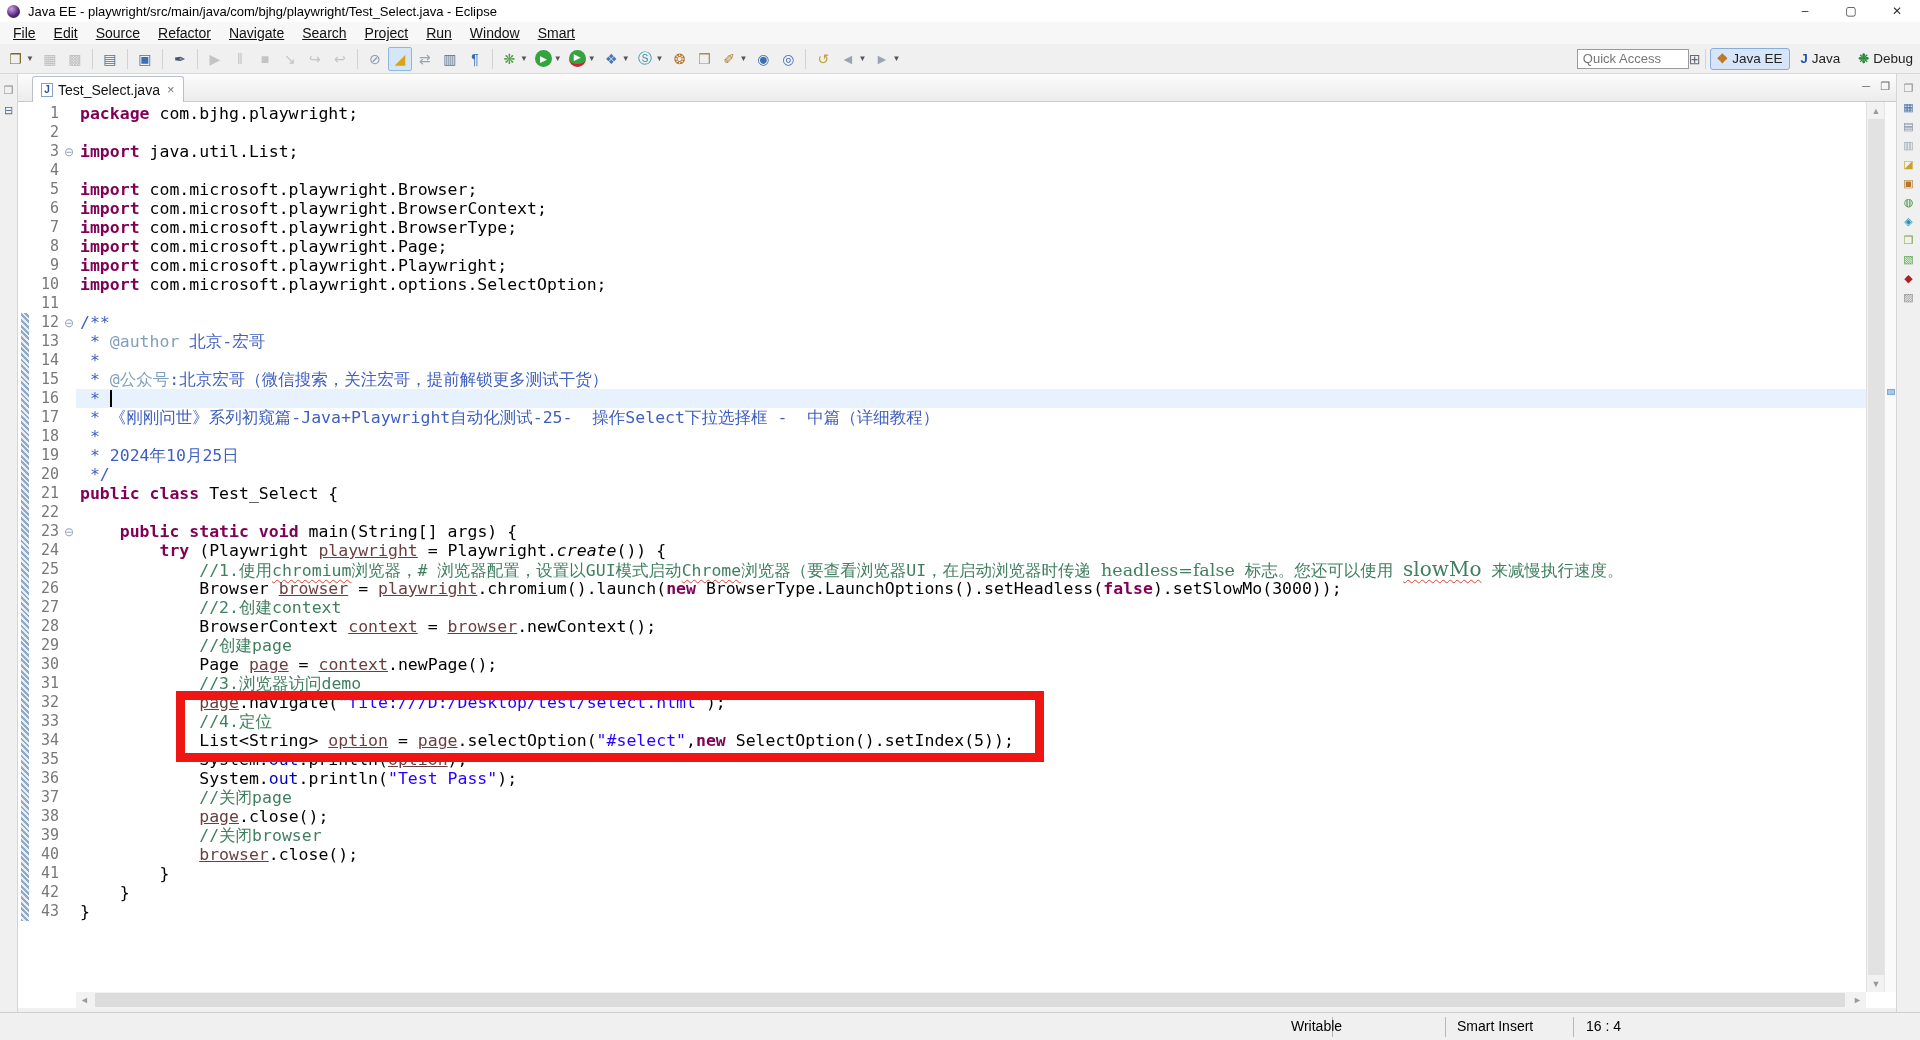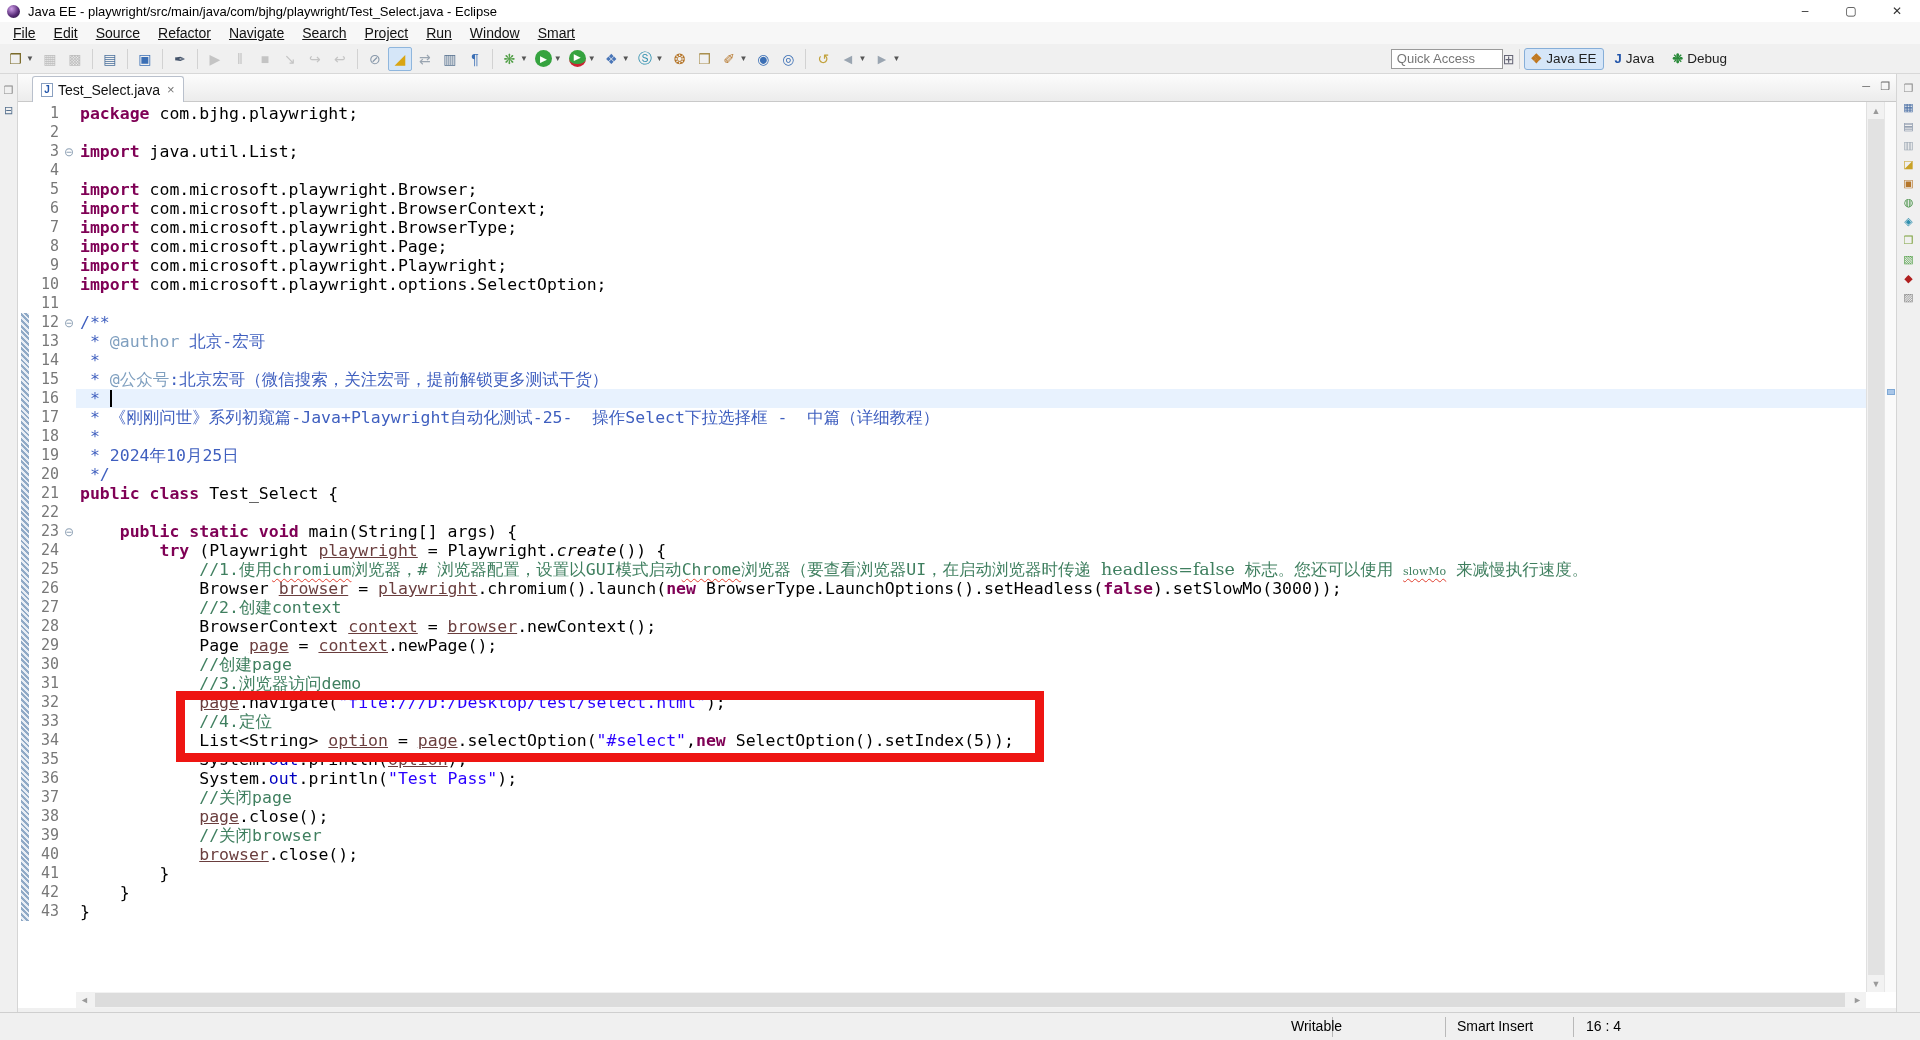--- a/index.html
+++ b/index.html
@@ -25,21 +25,21 @@
   .toolbar { position:absolute; left:0; top:44px; width:1920px; height:30px; background:#f0f0f0;
              border-bottom:1px solid #d8d8d8; display:flex; align-items:center; padding-left:4px; }
   .tb-left { display:flex; align-items:center; gap:1px; }
   .tb-btn { height:24px; min-width:24px; display:flex; align-items:center; justify-content:center;
             border:1px solid transparent; border-radius:2px; font-size:14px; position:relative; padding:0 2px; }
   .tb-btn.sel { background:#d5e6f8; border-color:#8fb6dd; }
   .tb-btn .glyph { display:inline-flex; width:17px; height:17px; align-items:center; justify-content:center; }
   .tb-btn .glyph.circ { border-radius:50%; }
   .tb-btn .dd { font-size:8px; color:#555; margin-left:2px; }
   .tb-sep { width:1px; height:20px; background:#d2d2d2; margin:0 4px; }
-  .tb-right { margin-left:auto; margin-right:186px; display:flex; align-items:center; }
+  .tb-right { margin-left:auto; display:flex; align-items:center; }
   .quick-access { width:112px; height:20px; border:1px solid #9a9a9a; background:#fff; color:#767676;
                   font-size:13px; display:flex; align-items:center; padding-left:5px; }
   .persp-btn { display:flex; align-items:center; gap:4px; height:22px; padding:0 6px; border:1px solid transparent;
                border-radius:3px; font-size:13.5px; color:#222; }
   .persp-btn.sel { background:#d6e6f8; border-color:#86aed8; }
   .persp-icon { font-size:13px; font-weight:bold; }
 
   
   .lefttrim { position:absolute; left:0; top:74px; width:18px; height:938px; background:#f0f0f0;
               border-right:1px solid #d5d5d5; display:flex; flex-direction:column; align-items:center; padding-top:10px; gap:8px; }
@@ -74,21 +74,21 @@
                font-family:"DejaVu Sans Mono", monospace; font-size:16.5px; color:#000; }
   .cur-line { position:absolute; left:0; top:287px; width:100%; height:19px; background:#e8f2fe; z-index:1; }
   .caret { position:absolute; left:34px; top:288px; width:1.5px; height:17px; background:#000; z-index:3; }
 
   .sg-k { color:#7f0055; font-weight:bold; }
   .sg-p { color:#000; }
   .sg-s { color:#2a00ff; }
   .sg-c { color:#3f7f5f; }
   .sg-ce { color:#3f7f5f; text-decoration:underline wavy #e04030 1px; text-underline-offset:3px; }
   .sg-cb { color:#3f7f5f; font-family:"DejaVu Serif", serif; font-size:17.5px; }
-  .sg-cbe { color:#3f7f5f; font-family:"DejaVu Serif", serif; font-size:11px;
+  .sg-cbe { color:#3f7f5f; font-family:"DejaVu Serif", serif; font-size:20px;
             text-decoration:underline wavy #e04030 1px; text-underline-offset:3px;text-align:right; }
   .sg-j { color:#3f5fbf; }
   .sg-jt { color:#7f9fbf; }
   .sg-v { color:#6a3e3e;text-decoration:underline; }
   .sg-sf { color:#0000c0; }
   .sg-sm { color:#000; font-style:italic; }
 
   .red-box { position:absolute; left:100px; top:589px; width:868px; height:71px;
              border:9px solid #ee1512; z-index:5; }
 
@@ -368,22 +368,22 @@
           <div class="code-line"><span class="sg-j"> * 2024年10月25日</span></div>
           <div class="code-line"><span class="sg-j"> */</span></div>
           <div class="code-line"><span class="sg-k">public</span><span class="sg-p"> </span><span class="sg-k">class</span><span class="sg-p"> Test_Select {</span></div>
           <div class="code-line"></div>
           <div class="code-line"><span class="sg-p">    </span><span class="sg-k">public</span><span class="sg-p"> </span><span class="sg-k">static</span><span class="sg-p"> </span><span class="sg-k">void</span><span class="sg-p"> main(String[] args) {</span></div>
           <div class="code-line"><span class="sg-p">        </span><span class="sg-k">try</span><span class="sg-p"> (Playwright </span><span class="sg-v">playwright</span><span class="sg-p"> = Playwright.</span><span class="sg-sm">create</span><span class="sg-p">()) {</span></div>
           <div class="code-line"><span class="sg-p">            </span><span class="sg-c">//1.使用</span><span class="sg-ce">chromium</span><span class="sg-c">浏览器，# 浏览器配置，设置以GUI模式启动</span><span class="sg-ce">Chrome</span><span class="sg-c">浏览器（要查看浏览器UI，在启动浏览器时传递 </span><span class="sg-cb">headless=false</span><span class="sg-c"> 标志。您还可以使用 </span><span class="sg-cbe">slowMo</span><span class="sg-c"> 来减慢执行速度。</span></div>
           <div class="code-line"><span class="sg-p">            Browser </span><span class="sg-v">browser</span><span class="sg-p"> = </span><span class="sg-v">playwright</span><span class="sg-p">.chromium().launch(</span><span class="sg-k">new</span><span class="sg-p"> BrowserType.LaunchOptions().setHeadless(</span><span class="sg-k">false</span><span class="sg-p">).setSlowMo(3000));</span></div>
           <div class="code-line"><span class="sg-p">            </span><span class="sg-c">//2.创建context</span></div>
           <div class="code-line"><span class="sg-p">            BrowserContext </span><span class="sg-v">context</span><span class="sg-p"> = </span><span class="sg-v">browser</span><span class="sg-p">.newContext();</span></div>
+          <div class="code-line"><span class="sg-p">            </span><span class="sg-c">//创建page</span></div>
           <div class="code-line"><span class="sg-p">            Page </span><span class="sg-v">page</span><span class="sg-p"> = </span><span class="sg-v">context</span><span class="sg-p">.newPage();</span></div>
-          <div class="code-line"><span class="sg-p">            </span><span class="sg-c">//创建page</span></div>
           <div class="code-line"><span class="sg-p">            </span><span class="sg-c">//3.浏览器访问demo</span></div>
           <div class="code-line"><span class="sg-p">            </span><span class="sg-v">page</span><span class="sg-p">.navigate(</span><span class="sg-s">"file:///D:/Desktop/test/select.html"</span><span class="sg-p">);</span></div>
           <div class="code-line"><span class="sg-p">            </span><span class="sg-c">//4.定位</span></div>
           <div class="code-line"><span class="sg-p">            List&lt;String&gt; </span><span class="sg-v">option</span><span class="sg-p"> = </span><span class="sg-v">page</span><span class="sg-p">.selectOption(</span><span class="sg-s">"#select"</span><span class="sg-p">,</span><span class="sg-k">new</span><span class="sg-p"> SelectOption().setIndex(5));</span></div>
           <div class="code-line"><span class="sg-p">            System.</span><span class="sg-sf">out</span><span class="sg-p">.println(</span><span class="sg-v">option</span><span class="sg-p">);</span></div>
           <div class="code-line"><span class="sg-p">            System.</span><span class="sg-sf">out</span><span class="sg-p">.println(</span><span class="sg-s">"Test Pass"</span><span class="sg-p">);</span></div>
           <div class="code-line"><span class="sg-p">            </span><span class="sg-c">//关闭page</span></div>
           <div class="code-line"><span class="sg-p">            </span><span class="sg-v">page</span><span class="sg-p">.close();</span></div>
           <div class="code-line"><span class="sg-p">            </span><span class="sg-c">//关闭browser</span></div>
           <div class="code-line"><span class="sg-p">            </span><span class="sg-v">browser</span><span class="sg-p">.close();</span></div>

